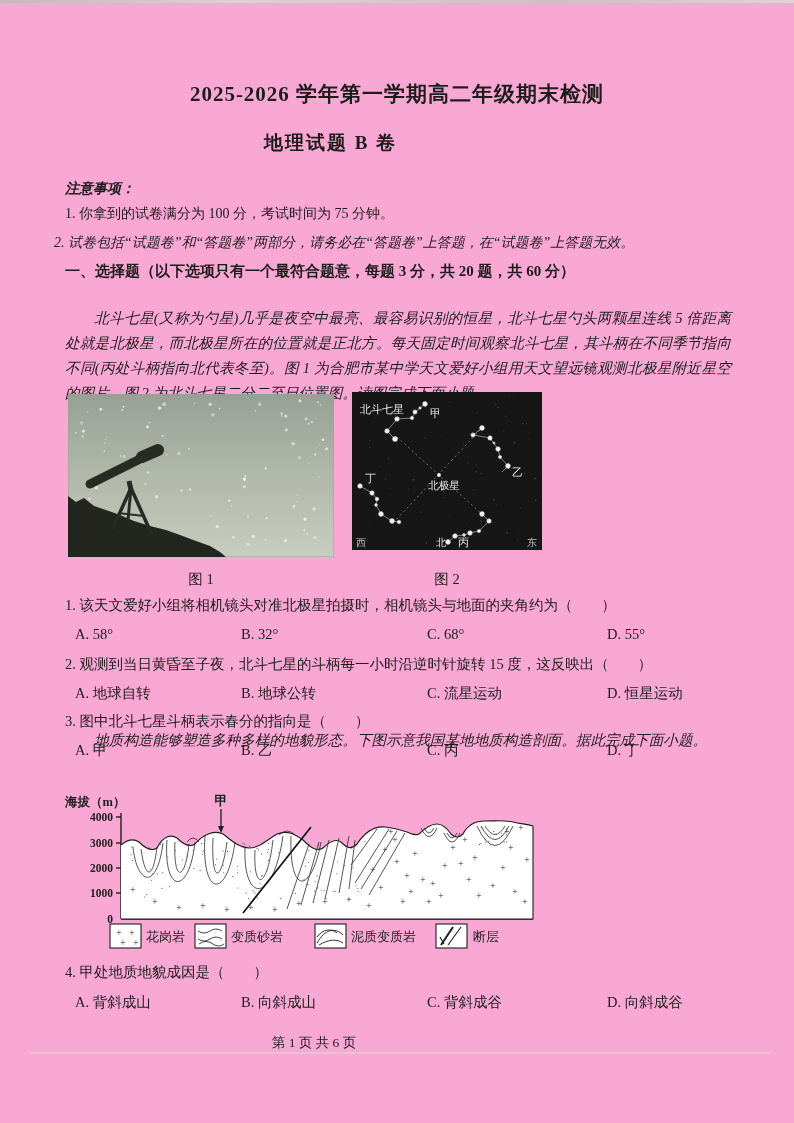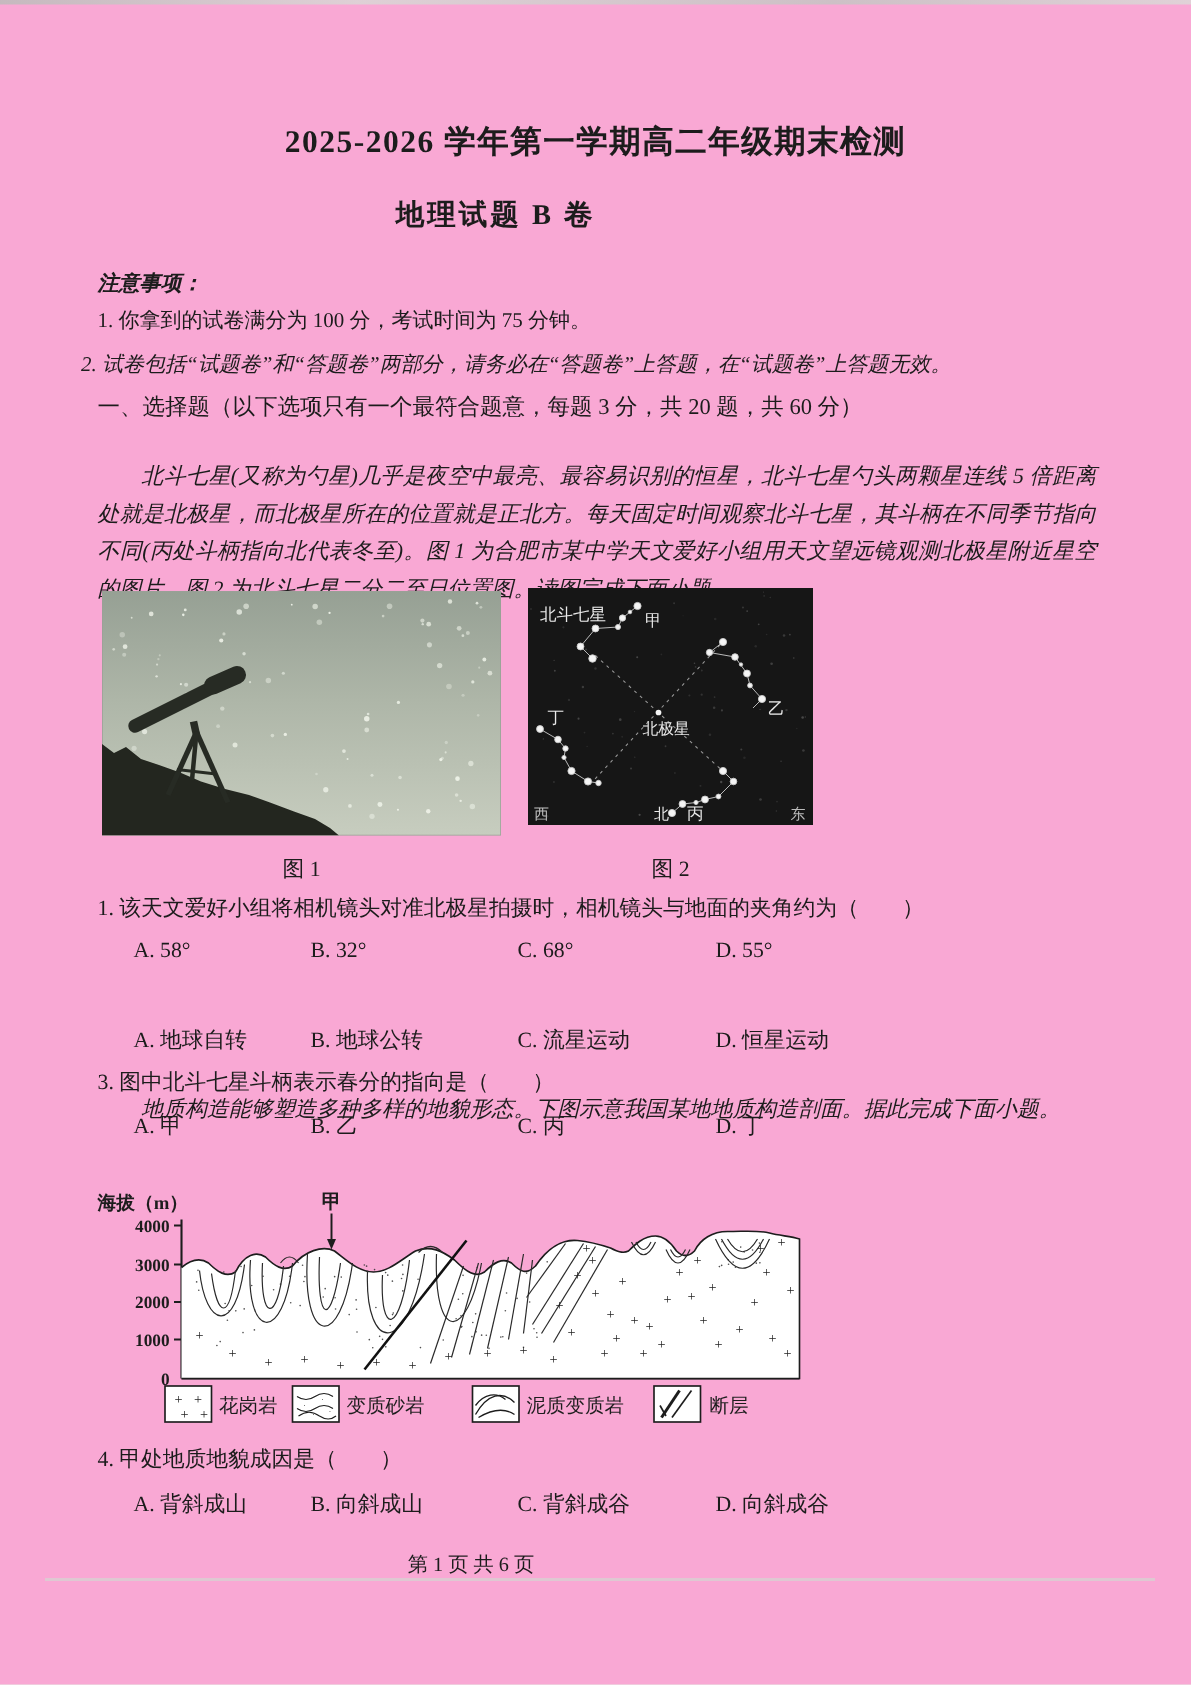--- a/index.html
+++ b/index.html
@@ -10,31 +10,31 @@
   }
   .abs{position:absolute;}
   .scan-top{left:0;top:0;width:794px;height:3px;
     background:linear-gradient(90deg,#b9bdb9,#d8dad6 30%,#c2c6c2 70%,#dadcd8);opacity:.8;}
   .scan-streak{left:30px;top:1052px;width:740px;height:2px;background:#d4d6d2;opacity:.7;}
   .title{left:0;top:80px;width:794px;text-align:center;font-size:21px;font-weight:bold;letter-spacing:1px;}
   .subtitle{left:0;top:130px;width:661px;text-align:center;font-size:19px;font-weight:bold;letter-spacing:2px;}
   .notice-h{left:65px;top:180px;font-size:14px;font-weight:bold;font-style:italic;}
   .n1{left:65px;top:205px;font-size:14px;}
   .n2{left:54px;top:234px;font-size:14px;font-style:italic;}
-  .sec{left:65px;top:262px;font-size:15px;font-weight:normal;}
+  .sec{left:65px;top:262px;font-size:15px;font-weight:bold;}
   .passage{left:65px;width:666px;font-size:14.6px;line-height:25px;
     text-align:justify;text-indent:2em;font-style:italic;}
   .p1{top:290px;margin-top:16px;}
   .p2{top:728px;}
   .cap{font-size:14.5px;text-align:center;}
   .cap1{left:68px;top:570px;width:266px;}
   .cap2{left:352px;top:570px;width:190px;}
   .qtext{left:65px;width:680px;font-size:14.5px;}
   .q1t{top:596px;} .q2t{top:655px;} .q3t{top:712px;} .q4t{top:963px;}
-  .opts{left:89px;width:660px;display:grid;grid-template-columns:118px 138px 132px auto;font-size:14.5px;}
+  .opts{left:75px;width:660px;display:grid;grid-template-columns:118px 138px 132px auto;font-size:14.5px;gap:48px;}
   .q1o{top:626px;} .q2o{top:684px;} .q3o{top:741px;} .q4o{top:993px;}
   .footer{left:0;top:1034px;width:628px;text-align:center;font-size:13.5px;}
   svg text{font-family:"Liberation Serif","DejaVu Serif",serif;}
 </style>
 </head>
 <body>
 
 <div class="page">
   <div class="abs scan-top"></div>
 
@@ -294,20 +294,21 @@
   <div class="abs cap cap2">图 2</div>
 
   <div class="abs qtext q1t"><span>1.</span>&nbsp;<span>该天文爱好小组将相机镜头对准北极星拍摄时，相机镜头与地面的夹角约为（　　）</span></div>
   <div class="abs opts q1o">
     <span>A. 58°</span>
     <span>B. 32°</span>
     <span>C. 68°</span>
     <span>D. 55°</span>
   </div>
 
+  <div class="abs qtext q2t"><span>2.</span>&nbsp;<span>观测到当日黄昏至子夜，北斗七星的斗柄每一小时沿逆时针旋转 15 度，这反映出（　　）</span></div>
   <div class="abs opts q2o">
     <span>A. 地球自转</span>
     <span>B. 地球公转</span>
     <span>C. 流星运动</span>
     <span>D. 恒星运动</span>
   </div>
 
   <div class="abs qtext q3t"><span>3.</span>&nbsp;<span>图中北斗七星斗柄表示春分的指向是（　　）</span></div>
   <div class="abs opts q3o">
     <span>A. 甲</span>

